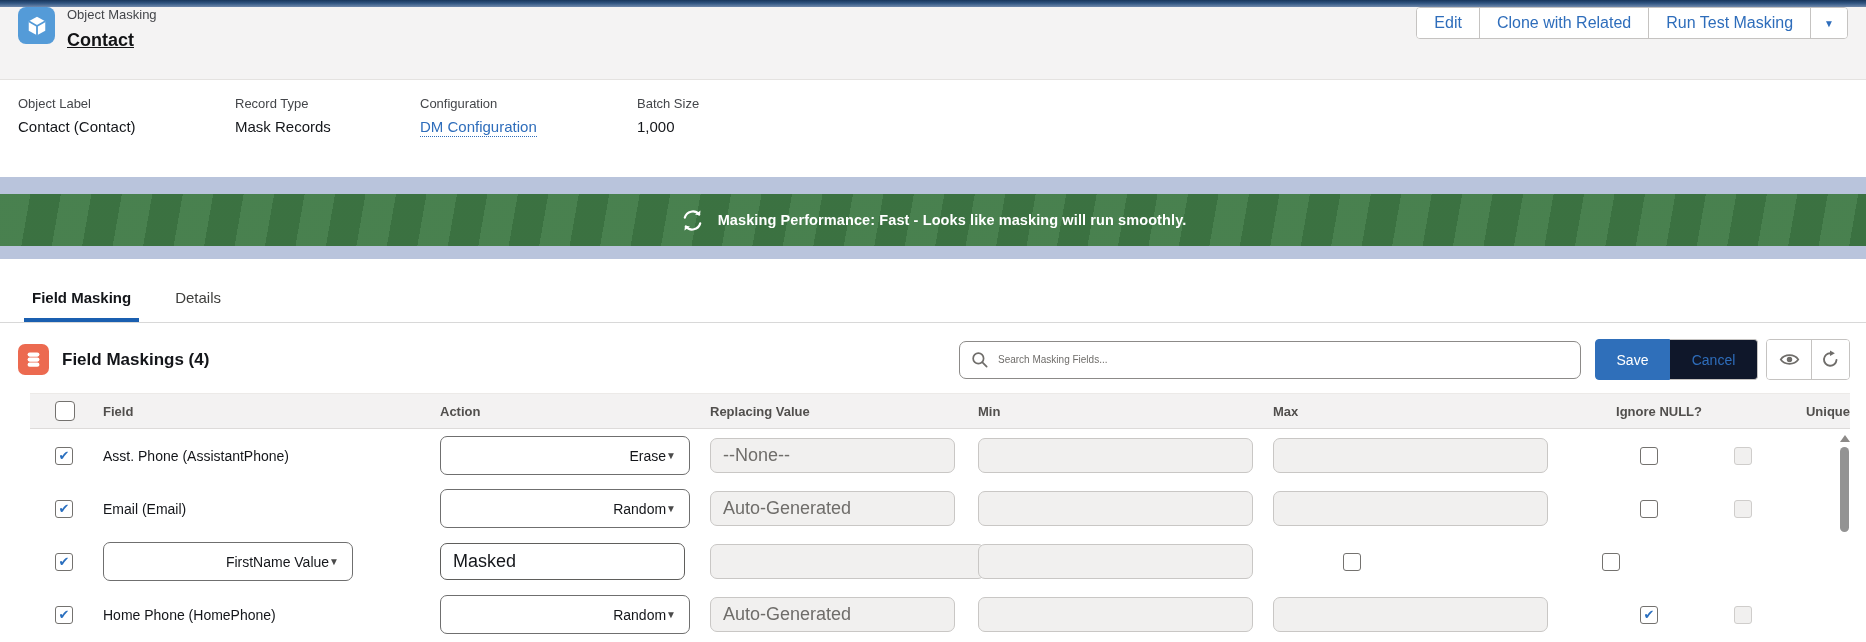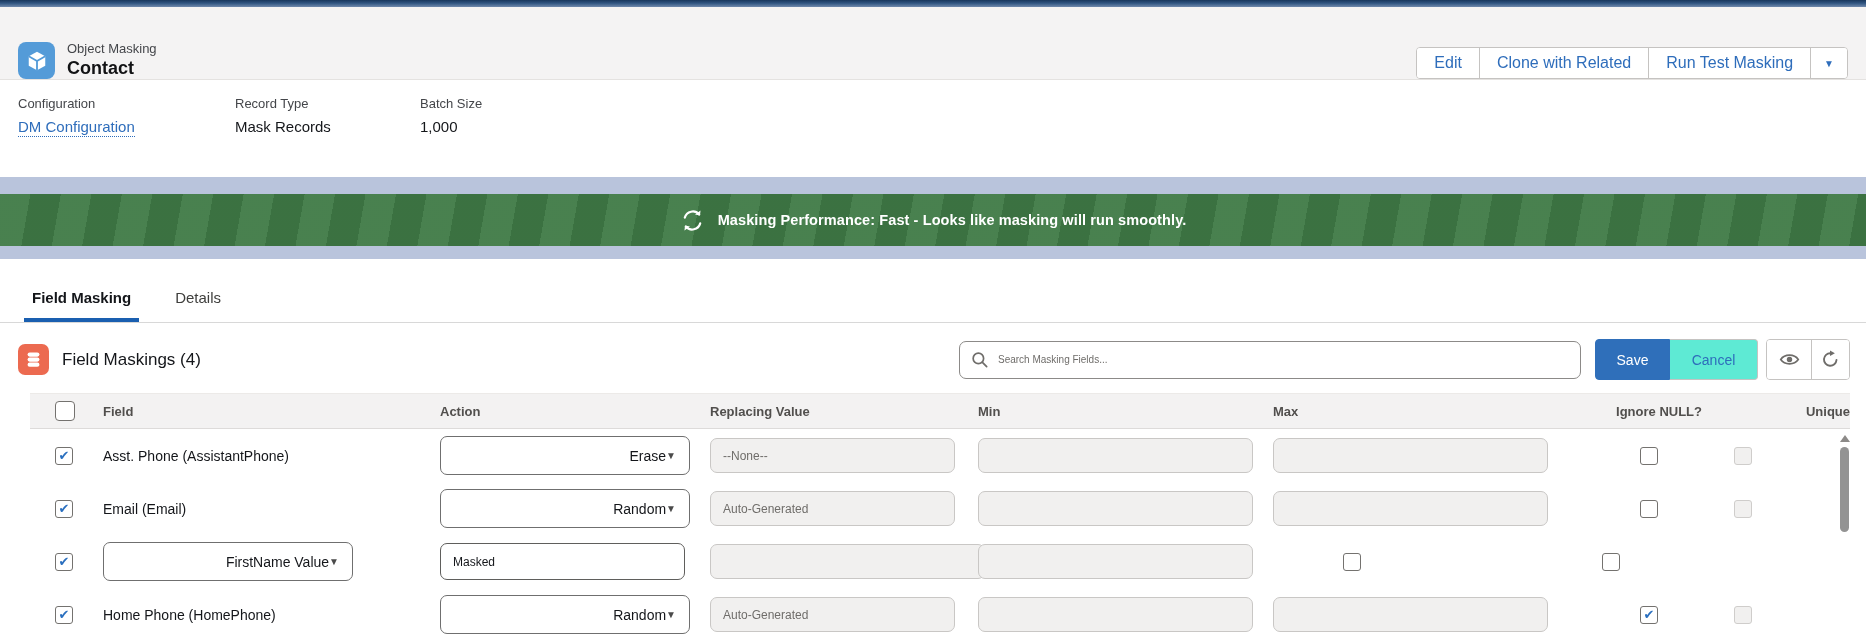--- a/index.html
+++ b/index.html
@@ -3,27 +3,27 @@
 <meta charset="utf-8">
 <style>
   * { margin:0; padding:0; box-sizing:border-box; }
   html,body { width:1866px; height:642px; overflow:hidden; background:#fff;
     font-family:"Liberation Sans", sans-serif; }
 
   
   .topbar { height:7px; background:linear-gradient(180deg,#18365c 0%,#2f5480 45%,#7089ac 100%); }
 
   
-  .page-header { height:73px; background:#f4f3f3; display:flex; align-items:flex-end;
+  .page-header { height:73px; background:#f4f3f3; display:flex; align-items:flex-start;
     padding:0 18px; border-bottom:1px solid #e4e2e0; }
   .obj-icon { width:37px; height:37px; border-radius:8px; background:#549bd8;
     display:flex; align-items:center; justify-content:center; flex:0 0 auto; }
   .titles { margin-left:12px; }
   .app-label { font-size:13px; color:#44464a; }
-  .record-title { font-size:18px; font-weight:bold; color:#121315; margin-top:2px; }
+  .record-title { font-size:18px; font-weight:bold; color:#121315; margin-top:8px;text-decoration:underline; }
   .actions { margin-left:auto; }
   .btn-group { display:flex; border:1px solid #c5c3c1; border-radius:4px; background:#fff;
     height:32px; overflow:hidden; }
   .btn-group .hbtn { border:none; background:#fff; color:#2e6dbb; font-size:16px;
     font-family:inherit; padding:0 17px; cursor:pointer; border-left:1px solid #c5c3c1;
     display:flex; align-items:center; }
   .btn-group .hbtn:first-child { border-left:none; }
   .btn-group .hbtn.arrow { padding:0 13px; font-size:10px; }
 
   
@@ -47,29 +47,29 @@
   
   .tabs-row { display:flex; padding:30px 0 0 24px; border-bottom:1px solid #d8d8d8; background:#fff; }
   .tab { font-size:15px; color:#3e3e3c; padding:0 8px 12px; margin-right:28px;
     border-bottom:4px solid transparent; cursor:pointer; }
   .tab.active { font-weight:bold; color:#14161a; border-bottom-color:#1a5fb0; }
 
   
   .panel-header { display:flex; align-items:center; padding:16px 16px 13px 18px; background:#fff; }
   .db-icon { width:31px; height:31px; border-radius:7px; background:#ec6a50;
     display:flex; align-items:center; justify-content:center; flex:0 0 auto; }
-  .panel-title { font-size:17px; font-weight:normal; color:#14161a; margin-left:13px; }
+  .panel-title { font-size:17px; font-weight:bold; color:#14161a; margin-left:13px; }
   .search-wrap { margin-left:auto; position:relative; width:622px; }
   .search-wrap input { width:100%; height:38px; border:1px solid #8c8a88; border-radius:7px;
     padding:0 12px 0 38px; font-size:10px; font-family:inherit; color:#14161a; outline:none; }
   .search-wrap input::placeholder { color:#6f6d6a; }
   .search-icon { position:absolute; left:12px; top:10px; }
   .save-btn { margin-left:14px; width:75px; height:41px; background:#2f6fba; color:#fff;
     border:1px solid #2f6fba; border-radius:4px 0 0 4px; font-size:14px; font-family:inherit; cursor:pointer; }
-  .cancel-btn { width:88px; height:41px; background:#5eead4; color:#2e6dbb;
+  .cancel-btn { width:88px; height:41px; background:#0f172a; color:#2e6dbb;
     border:1px solid #c5c3c1; border-left:none; border-radius:0 4px 4px 0;
     font-size:14px; font-family:inherit; cursor:pointer; }
   .icon-group { margin-left:8px; display:flex; border:1px solid #c5c3c1; border-radius:4px;
     height:41px; overflow:hidden; background:#fff; }
   .icon-btn { width:44px; border:none; background:#fff; display:flex; align-items:center;
     justify-content:center; cursor:pointer; }
   .icon-btn + .icon-btn { border-left:1px solid #c5c3c1; width:38px; }
 
   
   .table-wrap { margin-left:30px; width:1820px; position:relative; background:#fff; }
@@ -86,21 +86,21 @@
   .cbx.disabled { background:#f1f0ef; border-color:#cfcdcb; cursor:default; }
   .sel-cbx { margin-left:25px; }
   .inull-cbx { margin-left:70px; }
   .uniq-cbx { margin-left:32px; }
   .field-name { font-size:14px; color:#14161a; }
   .dd { width:250px; height:39px; border:1px solid #6f6f6f; border-radius:7px; background:#fff;
     display:flex; align-items:center; justify-content:flex-end; padding:0 13px;
     font-size:14px; color:#14161a; cursor:pointer; }
   .dd-caret { font-size:10px; color:#4a4a4a; }
   .tinput { width:245px; height:35px; border:1px solid #c9c7c5; border-radius:7px;
-    background:#f1f0ef; color:#6f6d6a; padding:0 12px; font-size:12px; font-family:inherit; }
+    background:#f1f0ef; color:#6f6d6a; padding:0 12px; font-size:18px; font-family:inherit; }
   .tinput.editable { background:#fff; border-color:#5f5e5c; color:#14161a; height:37px; outline:none; }
   .tinput.wide { width:275px; }
 
   
   .vscroll { position:absolute; left:1808px; top:38px; width:13px; height:205px; }
   .sb-arrow { width:0; height:0; margin:4px auto 0; border-left:5px solid transparent;
     border-right:5px solid transparent; border-bottom:7px solid #8c8a88; }
   .sb-thumb { width:9px; margin:5px auto 0; height:85px; background:#939393; border-radius:5px; }
 </style>
 </head>
@@ -126,26 +126,30 @@
       <button class="hbtn">Run Test Masking</button>
       <button class="hbtn arrow">
           <span>▼</span>
         </button>
     </div>
   </div>
 </div>
 
 <div class="details">
   <div class="dfield">
-    <div class="dlabel">Configuration</div>
-    <div class="dvalue link">DM Configuration</div>
+    <div class="dlabel">Object Label</div>
+    <div class="dvalue">Contact (Contact)</div>
   </div>
   <div class="dfield">
     <div class="dlabel">Record Type</div>
     <div class="dvalue">Mask Records</div>
+  </div>
+  <div class="dfield">
+    <div class="dlabel">Configuration</div>
+    <div class="dvalue link">DM Configuration</div>
   </div>
   <div class="dfield">
     <div class="dlabel">Batch Size</div>
     <div class="dvalue">1,000</div>
   </div>
 </div>
 
 <div class="strip"></div>
 <div class="banner">
   <svg width="25" height="25" viewBox="0 0 24 24">

